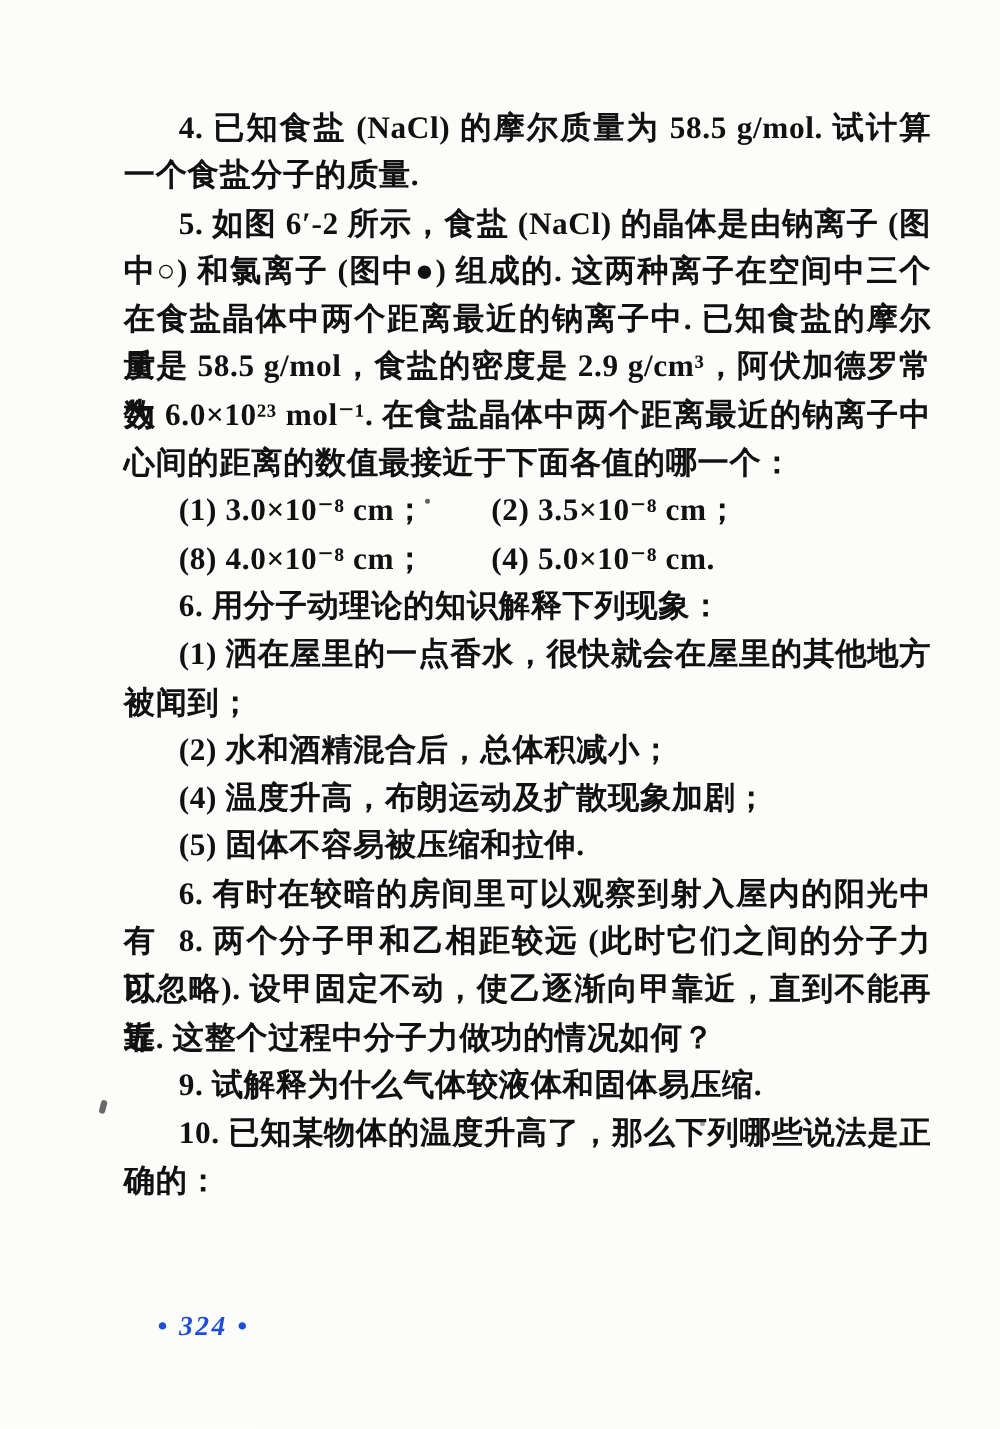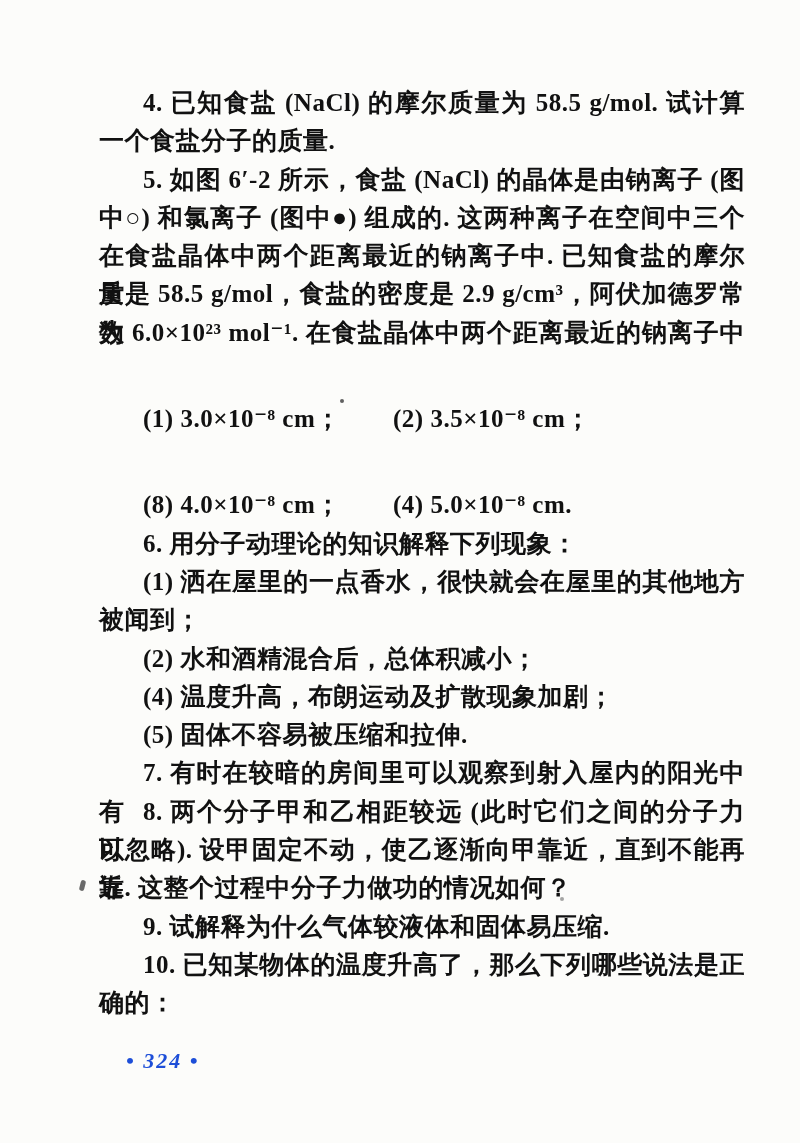--- a/index.html
+++ b/index.html
@@ -35,21 +35,20 @@
     text-align: justify;
     text-align-last: justify;
   }
   .line.ind {
     text-indent: 44px;
     font-family: Liberation Serif, serif;
   }
   .line.opts {
     padding-left: 44px;
     text-indent: 0;
-    margin-top: 48px;
   }
   .line.opts .c0 {
     display: inline-block;
     width: 250px;
   }
   .line.opts .c1 {
     display: inline-block;
   }
   .page-number {
     position: absolute;
@@ -98,29 +97,30 @@
 
   <div class="text-block">
 
   <div class="line ind j">4. 已知食盐 (NaCl) 的摩尔质量为 58.5 g/mol. 试计算</div>
       <div class="line">一个食盐分子的质量.</div>
       <div class="line ind j">5. 如图 6′-2 所示，食盐 (NaCl) 的晶体是由钠离子 (图</div>
       <div class="line j">中○) 和氯离子 (图中●) 组成的. 这两种离子在空间中三个</div>
       <div class="line j">在食盐晶体中两个距离最近的钠离子中. 已知食盐的摩尔质</div>
       <div class="line j">量是 58.5 g/mol，食盐的密度是 2.9 g/cm³，阿伏加德罗常数</div>
       <div class="line j">为 6.0×10²³ mol⁻¹. 在食盐晶体中两个距离最近的钠离子中</div>
+      <div class="line">心间的距离的数值最接近于下面各值的哪一个：</div>
       <div class="line opts"><span class="c0">(1) 3.0×10⁻⁸ cm；</span><span class="c1">(2) 3.5×10⁻⁸ cm；</span></div>
       <div class="line opts"><span class="c0">(8) 4.0×10⁻⁸ cm；</span><span class="c1">(4) 5.0×10⁻⁸ cm.</span></div>
       <div class="line ind">6. 用分子动理论的知识解释下列现象：</div>
       <div class="line ind j">(1) 洒在屋里的一点香水，很快就会在屋里的其他地方</div>
       <div class="line">被闻到；</div>
       <div class="line ind">(2) 水和酒精混合后，总体积减小；</div>
       <div class="line ind">(4) 温度升高，布朗运动及扩散现象加剧；</div>
       <div class="line ind">(5) 固体不容易被压缩和拉伸.</div>
-      <div class="line ind j">7. 有时在较暗的房间里可以观察到射入屋内的阳光中有</div>
+      <div class="line ind j">6. 有时在较暗的房间里可以观察到射入屋内的阳光中有</div>
       <div class="line ind j">8. 两个分子甲和乙相距较远 (此时它们之间的分子力可</div>
       <div class="line j">以忽略). 设甲固定不动，使乙逐渐向甲靠近，直到不能再靠</div>
       <div class="line">近. 这整个过程中分子力做功的情况如何？</div>
       <div class="line ind">9. 试解释为什么气体较液体和固体易压缩.</div>
       <div class="line ind j">10. 已知某物体的温度升高了，那么下列哪些说法是正</div>
       <div class="line">确的：</div>
     </div>
 
   <div class="page-number">• 324 •</div>
 

